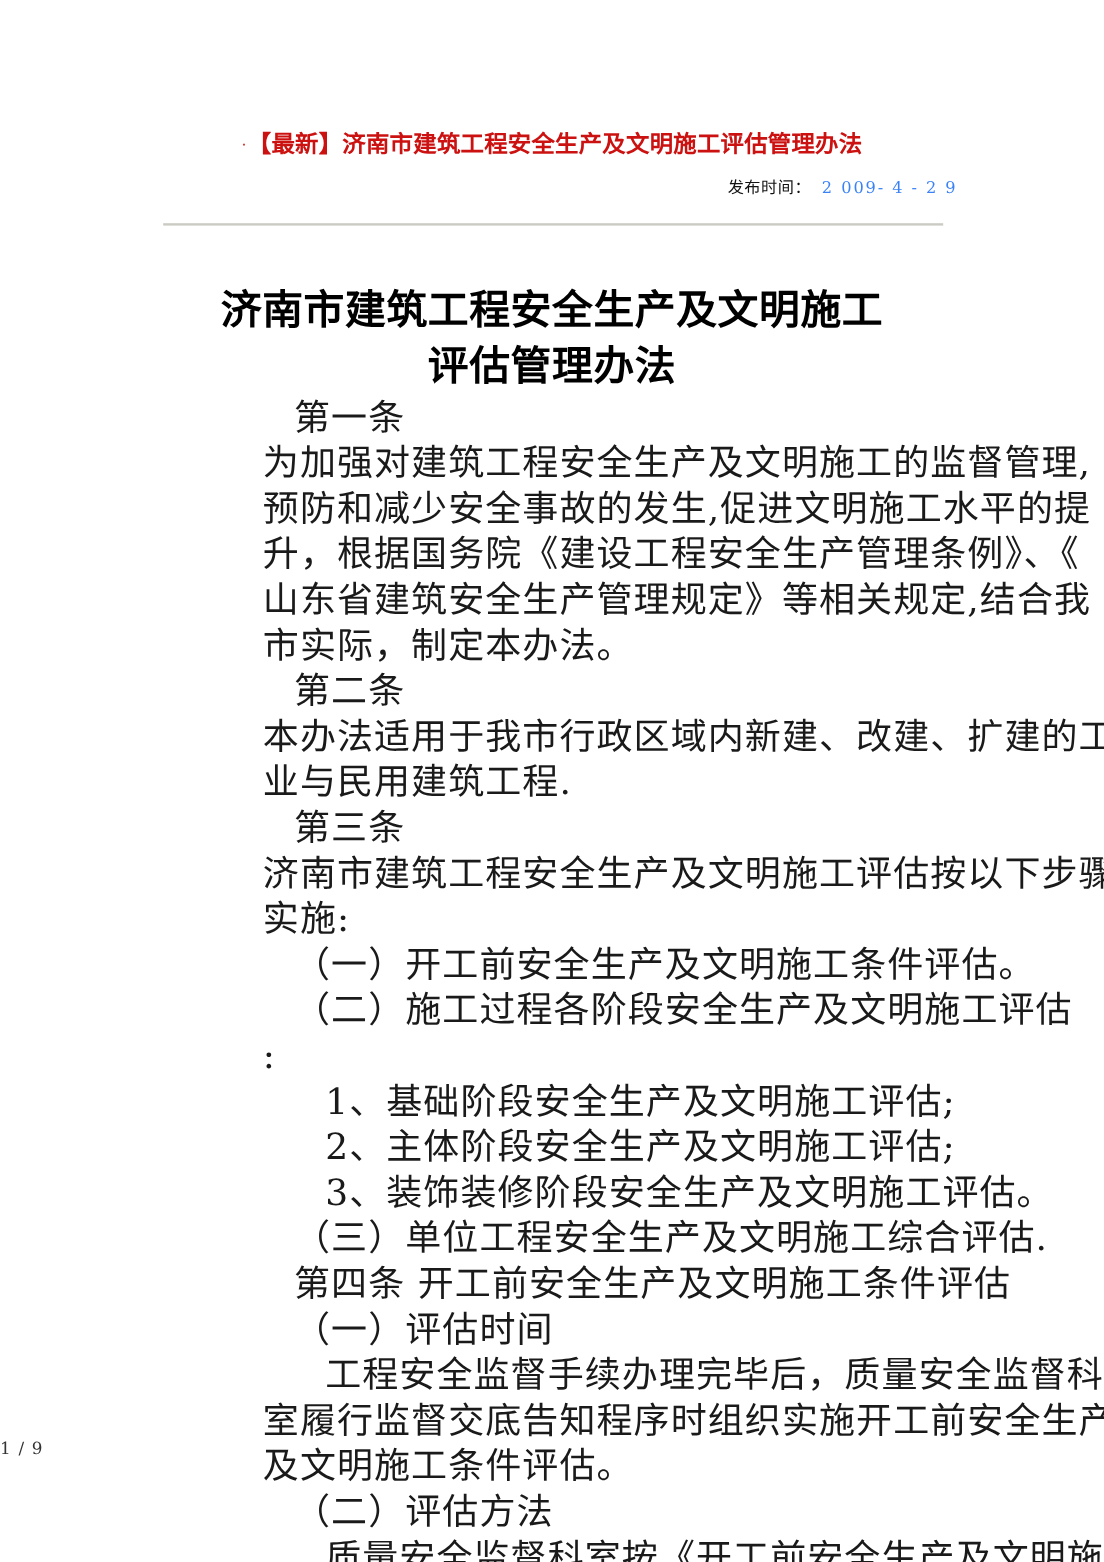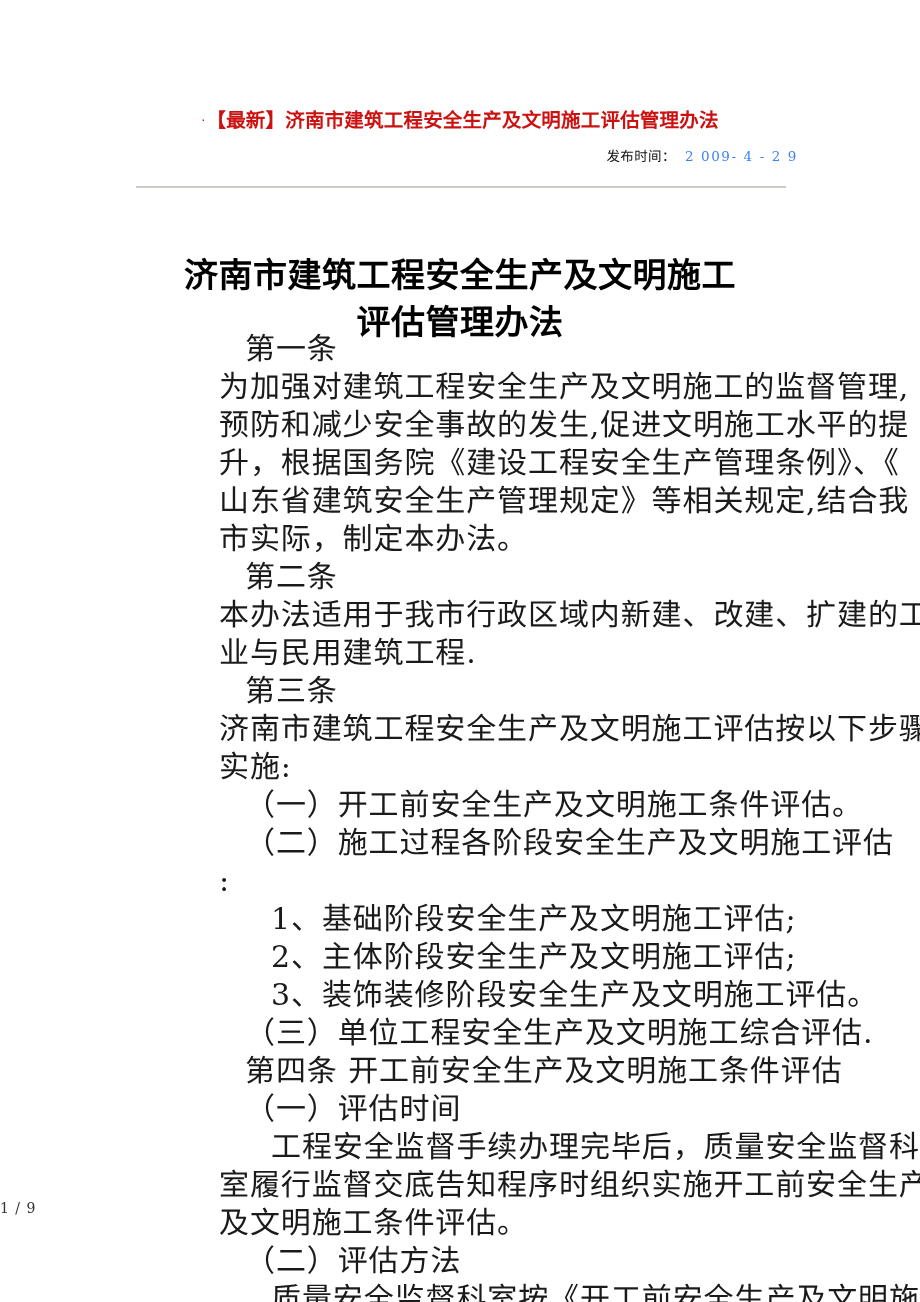--- a/index.html
+++ b/index.html
@@ -87,21 +87,21 @@
     top: 80px;
     width: 650px;
     height: 2px;
     background: #CBCBC4;
   }
 
   
   .doc-title {
     position: absolute;
     left: 0;
-    top: 252px;
+    top: 236px;
     width: 920px;
     text-align: center;
     font-family: "DejaVu Sans", "Liberation Sans", sans-serif;
     font-weight: bold;
     font-size: 34px;
     line-height: 47px;
     letter-spacing: 0.5px;
     color: #000000;
   }
 

